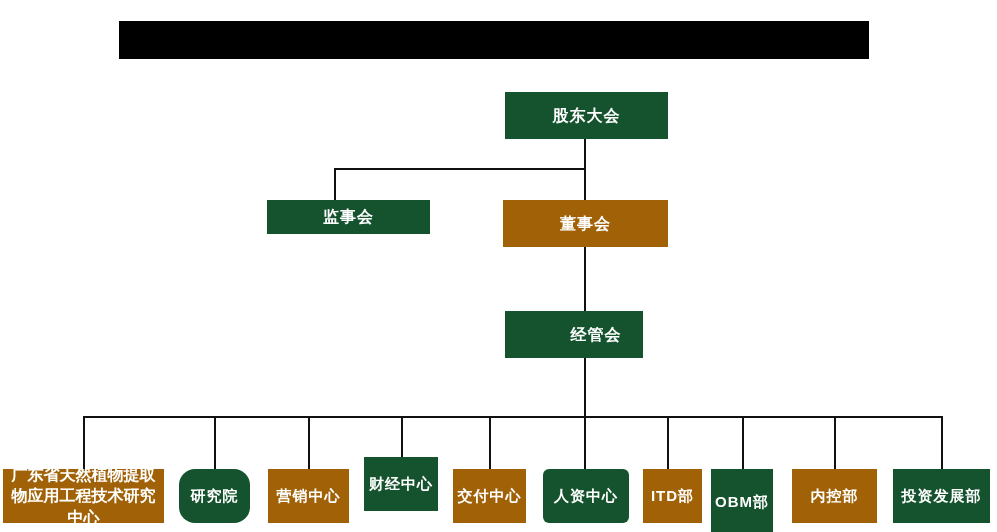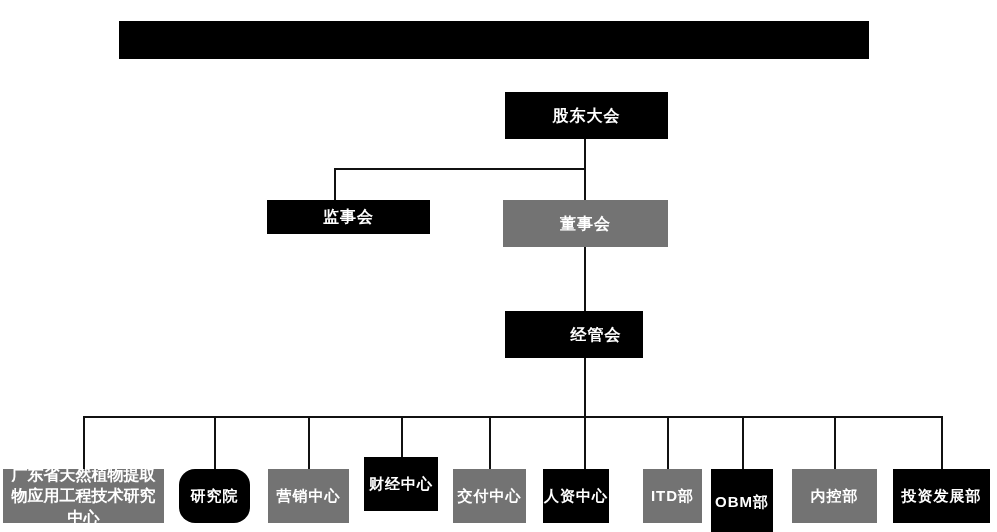--- a/index.html
+++ b/index.html
@@ -31,22 +31,22 @@
     display: flex;
     align-items: center;
     justify-content: center;
     text-align: center;
     color: #ffffff;
     font-weight: bold;
     font-size: 16px;
     line-height: 1.35;
     letter-spacing: 1px;
   }
-  .node.solid { background: #000000; align-items: center; }
-  .node.light { background: #737373; align-items: center; }
+  .node.solid { background: #14532d; align-items: center; }
+  .node.light { background: #a16207; align-items: center; }
   .lv4 { font-size: 15px; }
   .lv4-long { font-size: 16px; padding: 0 7px; letter-spacing: 0; }
 </style>
 </head>
 <body>
 
 <div class="canvas">
 
   <div class="redacted-bar"></div>
 
@@ -96,21 +96,21 @@
   </div>
   <div class="node light lv4" style="left:268px; top:469px; width:81px; height:54px;">
     <span>营销中心</span>
   </div>
   <div class="node solid lv4" style="left:364px; top:449px; width:74px; height:54px;margin-top:8px;">
     <span>财经中心</span>
   </div>
   <div class="node light lv4" style="left:453px; top:469px; width:73px; height:54px;">
     <span>交付中心</span>
   </div>
-  <div class="node solid lv4" style="left:543px; top:469px; width:66px; height:54px;">
+  <div class="node solid lv4" style="left:543px; top:469px; width:86px; height:54px;border-radius:6px;">
     <span>人资中心</span>
   </div>
   <div class="node light lv4" style="left:643px; top:469px; width:59px; height:54px;">
     <span>ITD部</span>
   </div>
   <div class="node solid lv4" style="left:711px; top:469px; width:62px; height:66px;">
     <span>OBM部</span>
   </div>
   <div class="node light lv4" style="left:792px; top:469px; width:85px; height:54px;">
     <span>内控部</span>

